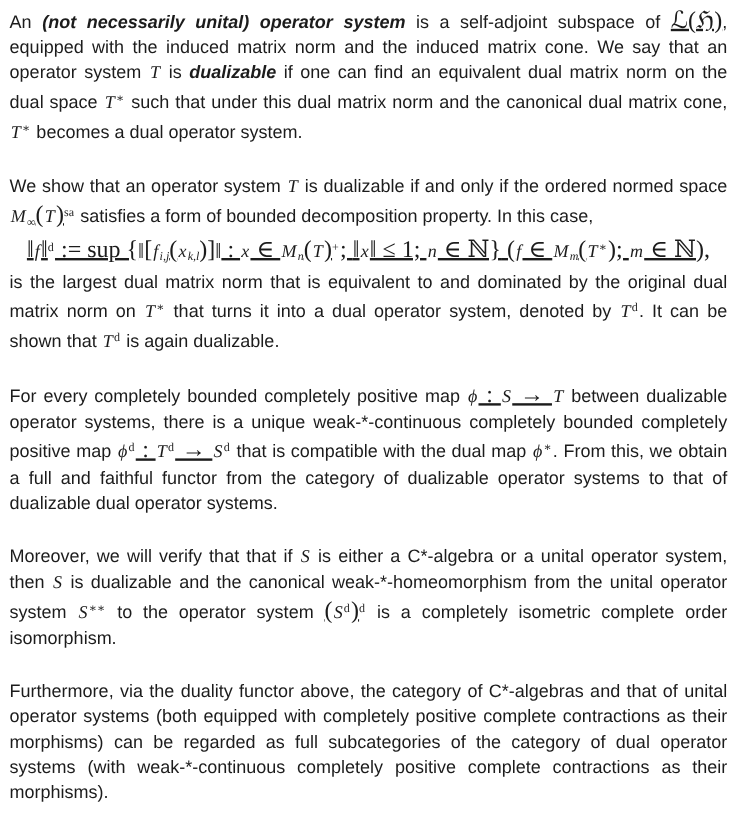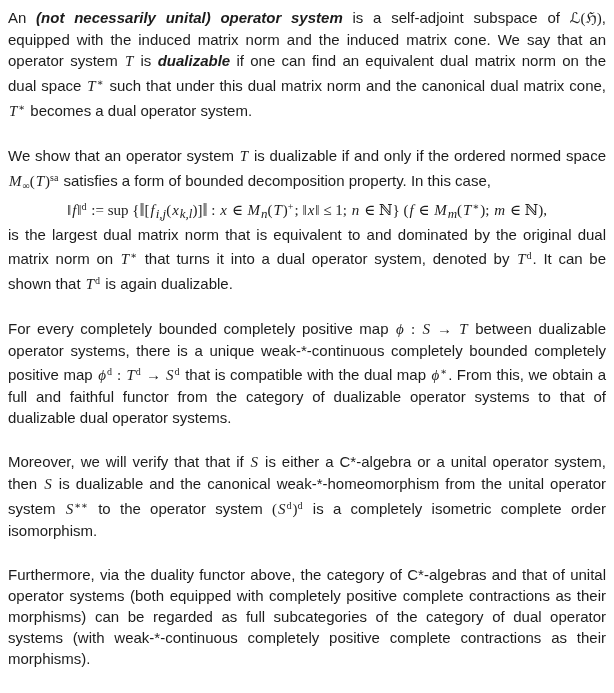--- a/index.html
+++ b/index.html
@@ -29,21 +29,22 @@
   span.i { font-style: italic; font-weight: bold; }
   span.m {
     font-family: "Liberation Serif", "DejaVu Serif", serif;
     font-style: italic;
     font-size: 15px;
     padding: 0 1px;
   }
   span.n {
     font-family: "Liberation Serif", "DejaVu Serif", "DejaVu Sans", serif;
     font-style: normal;
-    font-size: 15px;
+    font-size: 20px;
+    text-decoration: underline;
   }
   span.N {
     font-family: "Liberation Serif", "DejaVu Serif", "DejaVu Sans", serif;
     font-style: normal;
     font-size: 18px;
     vertical-align: -1px;
   }
   span.sup {
     font-family: "Liberation Serif", "DejaVu Serif", "DejaVu Sans", serif;
     font-style: normal;
@@ -53,21 +54,21 @@
   }
   span.sub {
     font-family: "Liberation Serif", "DejaVu Serif", "DejaVu Sans", serif;
     font-style: normal;
     font-size: 10px;
     vertical-align: -3px;
   }
   span.subi {
     font-family: "Liberation Serif", "DejaVu Serif", "DejaVu Sans", serif;
     font-style: italic;
-    font-size: 13px;
+    font-size: 10px;
     vertical-align: -3px;
   }
   span.formula-line {
     display: block;
     text-align: center;
     font-style: normal;
   }
 </style>
 </head>
 <body>

